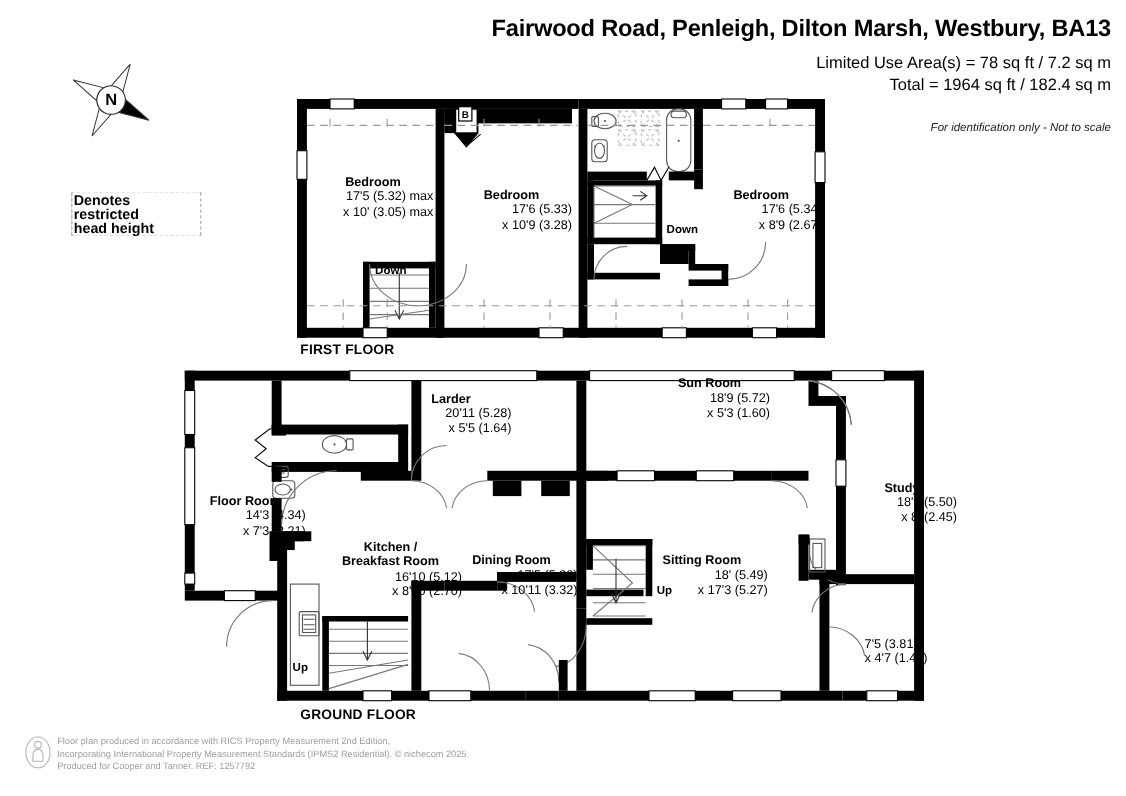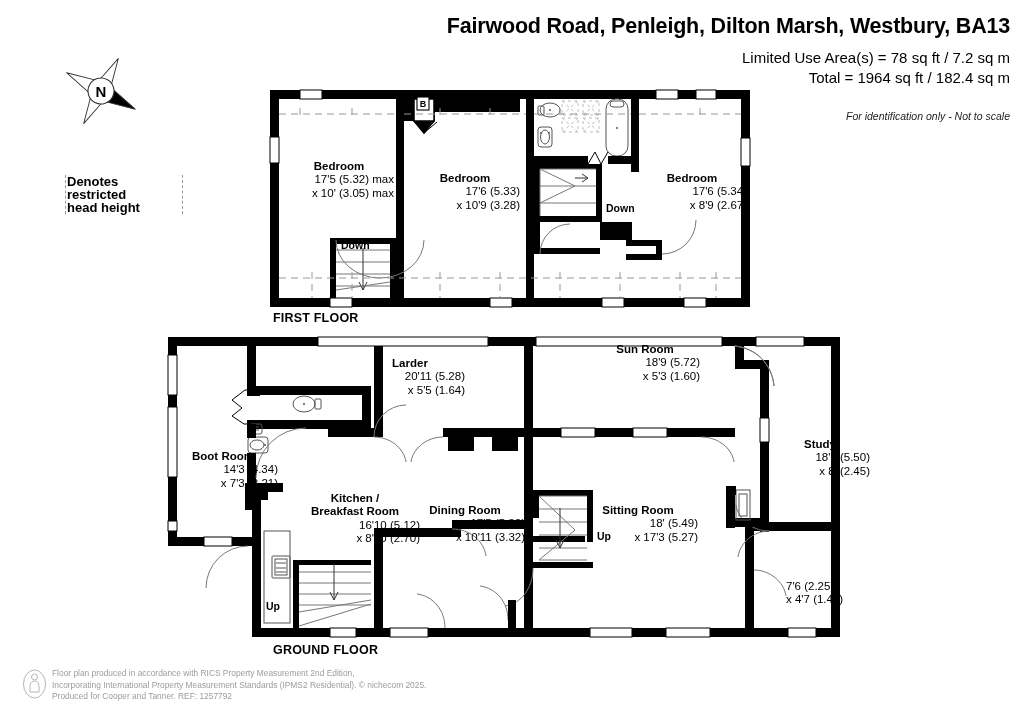--- a/index.html
+++ b/index.html
@@ -413,21 +413,21 @@
     <span class="d2">x 5'5 (1.64)</span>
   </div>
 
   <div class="rlabel" style="left:590px;top:343px;width:110px;">
     <span class="nm">Sun Room</span>
     <span class="d1">18'9 (5.72)</span>
     <span class="d2">x 5'3 (1.60)</span>
   </div>
 
   <div class="rlabel" style="left:168px;top:450px;width:110px;">
-    <span class="nm">Boot Room</span>
+    <span class="nm">Floor Room</span>
     <span class="d1">14'3 (4.34)</span>
     <span class="d2">x 7'3 (2.21)</span>
   </div>
 
   <div class="rlabel" style="left:290px;top:492px;width:130px;">
     <span class="nm">Kitchen /</span>
     <span class="nm">Breakfast Room</span>
     <span class="d1">16'10 (5.12)</span>
     <span class="d2">x 8'10 (2.70)</span>
   </div>
@@ -444,21 +444,21 @@
     <span class="d2">x 17'3 (5.27)</span>
   </div>
 
   <div class="rlabel" style="left:770px;top:438px;width:100px;">
     <span class="nm">Study</span>
     <span class="d1">18'1 (5.50)</span>
     <span class="d2">x 8' (2.45)</span>
   </div>
 
   <div class="dimonly" style="left:786px;top:580px;">
-    <span class="d1">7'6 (2.25)</span><br>
+    <span class="d1">7'5 (3.81)</span><br>
     <span class="d2">x 4'7 (1.40)</span>
   </div>
 
   <div class="footicon">
     <svg width="25" height="32" viewBox="0 0 25 32">
       <ellipse cx="12.5" cy="16" rx="11" ry="14" fill="none" stroke="#b5b5b5" stroke-width="1"></ellipse>
       <circle cx="12.5" cy="9" r="3" fill="none" stroke="#b5b5b5" stroke-width="1"></circle>
       <path d="M12.5,13 C8.5,13 7.5,17 8,24 L17,24 C17.5,17 16.5,13 12.5,13 Z" fill="none" stroke="#b5b5b5" stroke-width="1"></path>
     </svg>
   </div>

